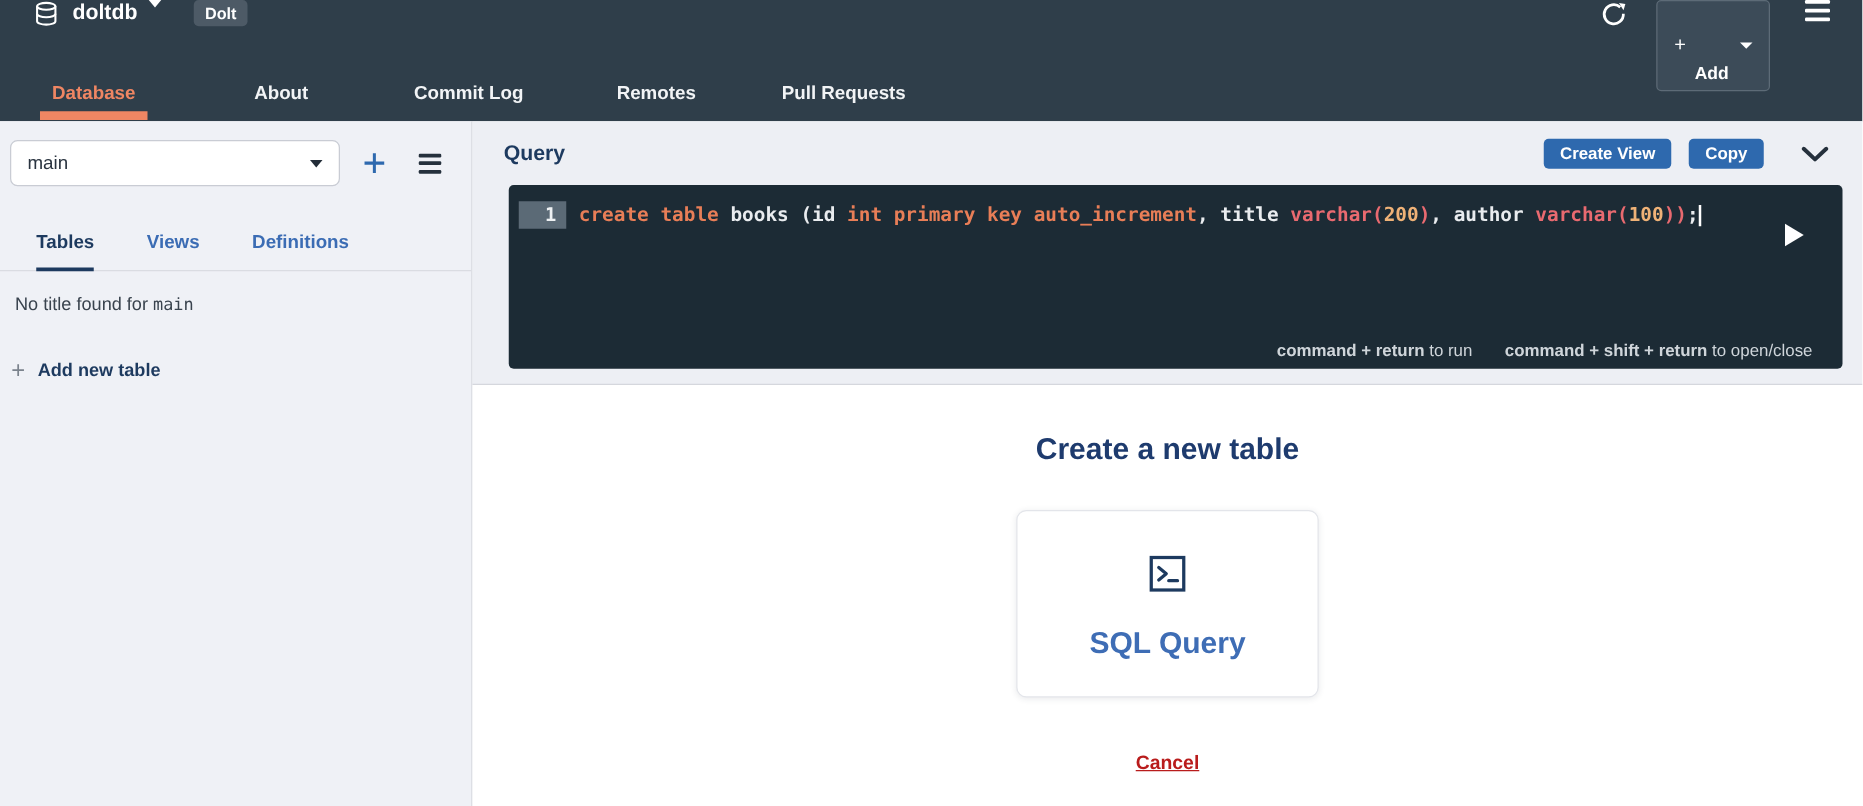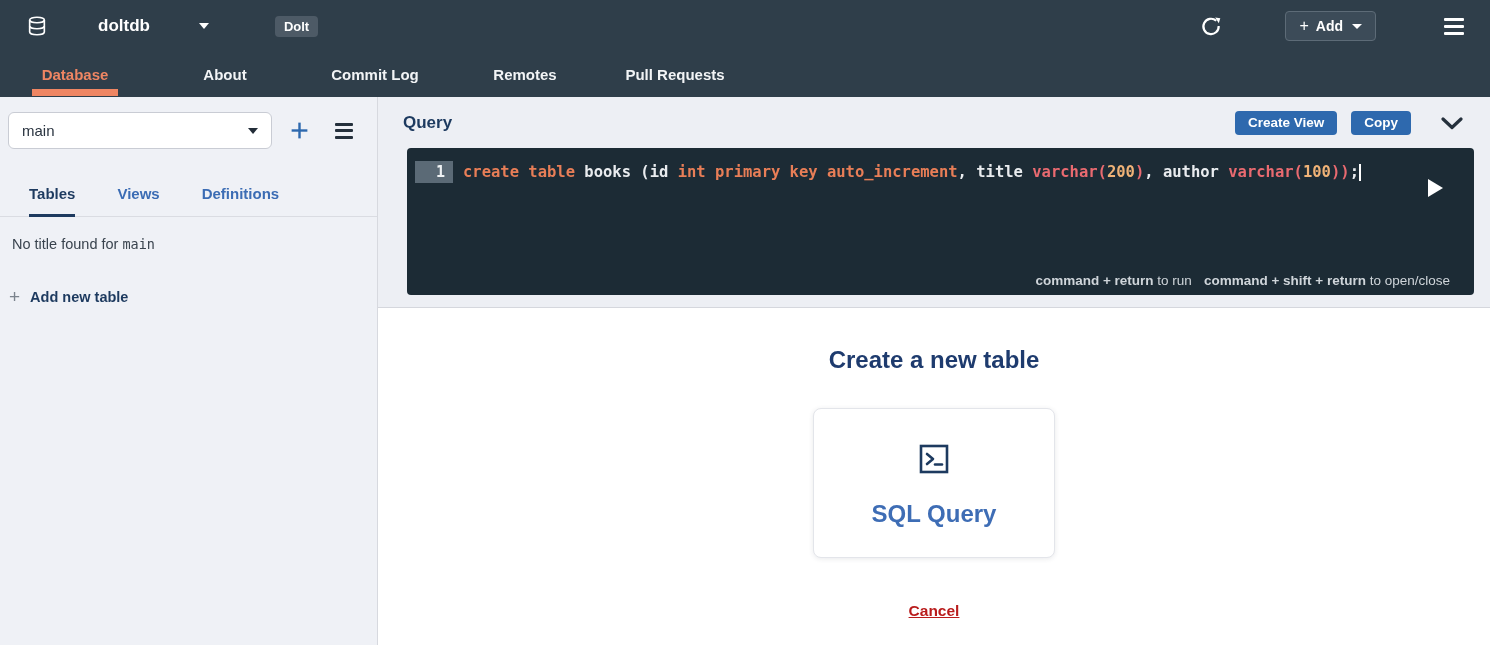--- a/index.html
+++ b/index.html
@@ -1,29 +1,29 @@
 <!DOCTYPE html>
 <html><head>
 <meta charset="utf-8">
 <style>
   * { margin:0; padding:0; box-sizing:border-box; }
   html,body { width:1490px; height:645px; font-family:"Liberation Sans", sans-serif; background:#fff; overflow:hidden; }
   body { position:relative; }
 
   
   .topbar { position:absolute; top:0; left:0; width:1490px; height:97px; background:#2f3e4a; }
-  .topbar-row1 { height:52px; display:flex; align-items:center; padding:0 26px;gap:40px; }
+  .topbar-row1 { height:52px; display:flex; align-items:flex-start; padding:0 26px; }
   .db-name { color:#fff; font-weight:bold; font-size:17px; margin-left:10px; }
   .caret-down-w { width:0; height:0; border-left:5px solid transparent; border-right:5px solid transparent; border-top:6px solid #fff; margin-left:9px; }
   .badge { margin-left:26px; background:#4d5a66; color:#fff; font-weight:bold; font-size:13px; padding:3px 9px; border-radius:4px; }
   .topbar-spacer { flex:1; }
   .icon-btn { display:flex; align-items:center; }
   .add-btn { margin-left:22px; display:flex; align-items:center; gap:7px; background:#3c4b58; border:1px solid #5d6b77; border-radius:4px; padding:6px 13px; color:#fff; cursor:pointer; }
   .add-plus { font-size:16px; line-height:1; font-weight:normal; }
-  .add-label { font-weight:bold; font-size:14px; }
+  .add-label { font-weight:bold; font-size:14px;margin-top:43px; }
   .burger { margin-left:28px; display:flex; flex-direction:column; gap:4px; cursor:pointer; }
   .burger span { display:block; width:20px; height:3px; background:#fff; border-radius:1px; }
 
   .topbar-row2 { height:45px; display:flex;align-items:center; }
   .top-tab { width:150px; text-align:center; line-height:42px; color:#f2f4f6; font-weight:bold; font-size:15px; position:relative; cursor:pointer; }
   .top-tab.active { color:#ef8663; }
   .tab-underline { position:absolute; bottom:0; left:50%; transform:translateX(-50%); width:86px; height:7px; background:#ef8663; }
 
   
   .sidebar { position:absolute; top:97px; left:0; width:378px; height:548px; background:#eff1f6; border-right:1px solid #d7d9df; }
@@ -55,21 +55,21 @@
   .editor { position:absolute; left:29px; top:51px; width:1067px; height:147px; background:#1c2b35; border-radius:4px; cursor:text; }
   .code-row { position:absolute; top:13px; left:8px; right:40px; display:flex; align-items:center; white-space:pre; }
   .gutter { width:38px; height:22px; background:#5b6a76; color:#eef1f3; font-family:"DejaVu Sans Mono", monospace; font-weight:bold; font-size:15px; text-align:right; line-height:22px; padding-right:8px; flex:none; }
   .code { margin-left:10px; font-family:"DejaVu Sans Mono", monospace; font-weight:bold; font-size:15.5px; }
   .tok-keyword { color:#e87e57; }
   .tok-type { color:#e96a70; }
   .tok-number { color:#efb277; }
   .tok-plain { color:#e9ecef; }
   .cursor-bar { display:inline-block; width:2px; height:17px; background:#fff; vertical-align:-3px; }
   .play { position:absolute; right:31px; top:31px; width:0; height:0; border-top:9px solid transparent; border-bottom:9px solid transparent; border-left:15px solid #fff; cursor:pointer; }
-  .hints { position:absolute; right:24px; bottom:7px; display:flex; gap:12px; color:#cfd5da; font-size:13.5px; }
+  .hints { position:absolute; right:24px; bottom:7px; display:flex; gap:26px; color:#cfd5da; font-size:13.5px; }
   .hints b { font-weight:bold; }
 
   
   .main-lower { position:absolute; left:378px; top:308px; width:1112px; height:412px; background:#fff; text-align:center; }
   .create-heading { margin-top:38px; font-size:24px; font-weight:bold; color:#1e3b6e; }
   .sql-card { margin:34px auto 0; width:242px; height:150px; background:#fff; border:1px solid #e3e5ea; border-radius:8px; box-shadow:0 1px 5px rgba(40,50,70,0.10); display:flex; flex-direction:column; align-items:center; padding-top:34px; cursor:pointer; }
   .card-label { margin-top:21px; font-size:24px; font-weight:bold; color:#3e6db5; }
   .cancel-link { display:inline-block; margin-top:44px; font-size:15.5px; font-weight:bold; color:#b91c1c; text-decoration:underline; cursor:pointer; }
 </style>
 </head>

